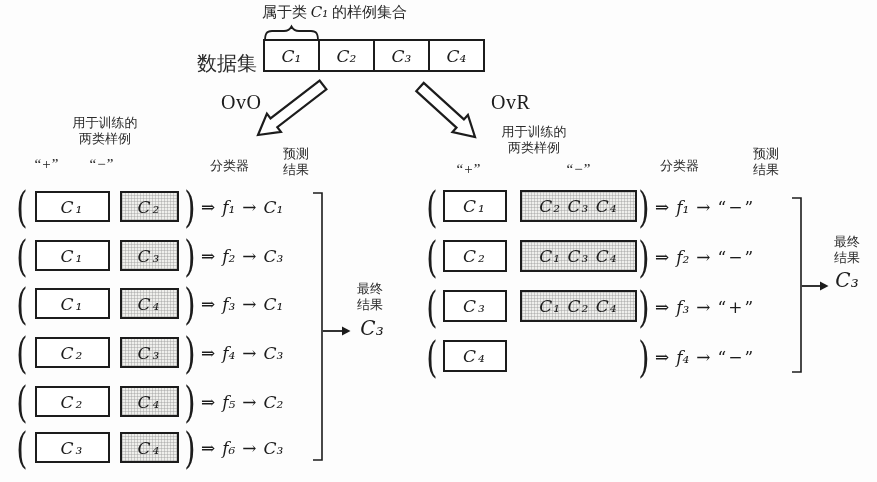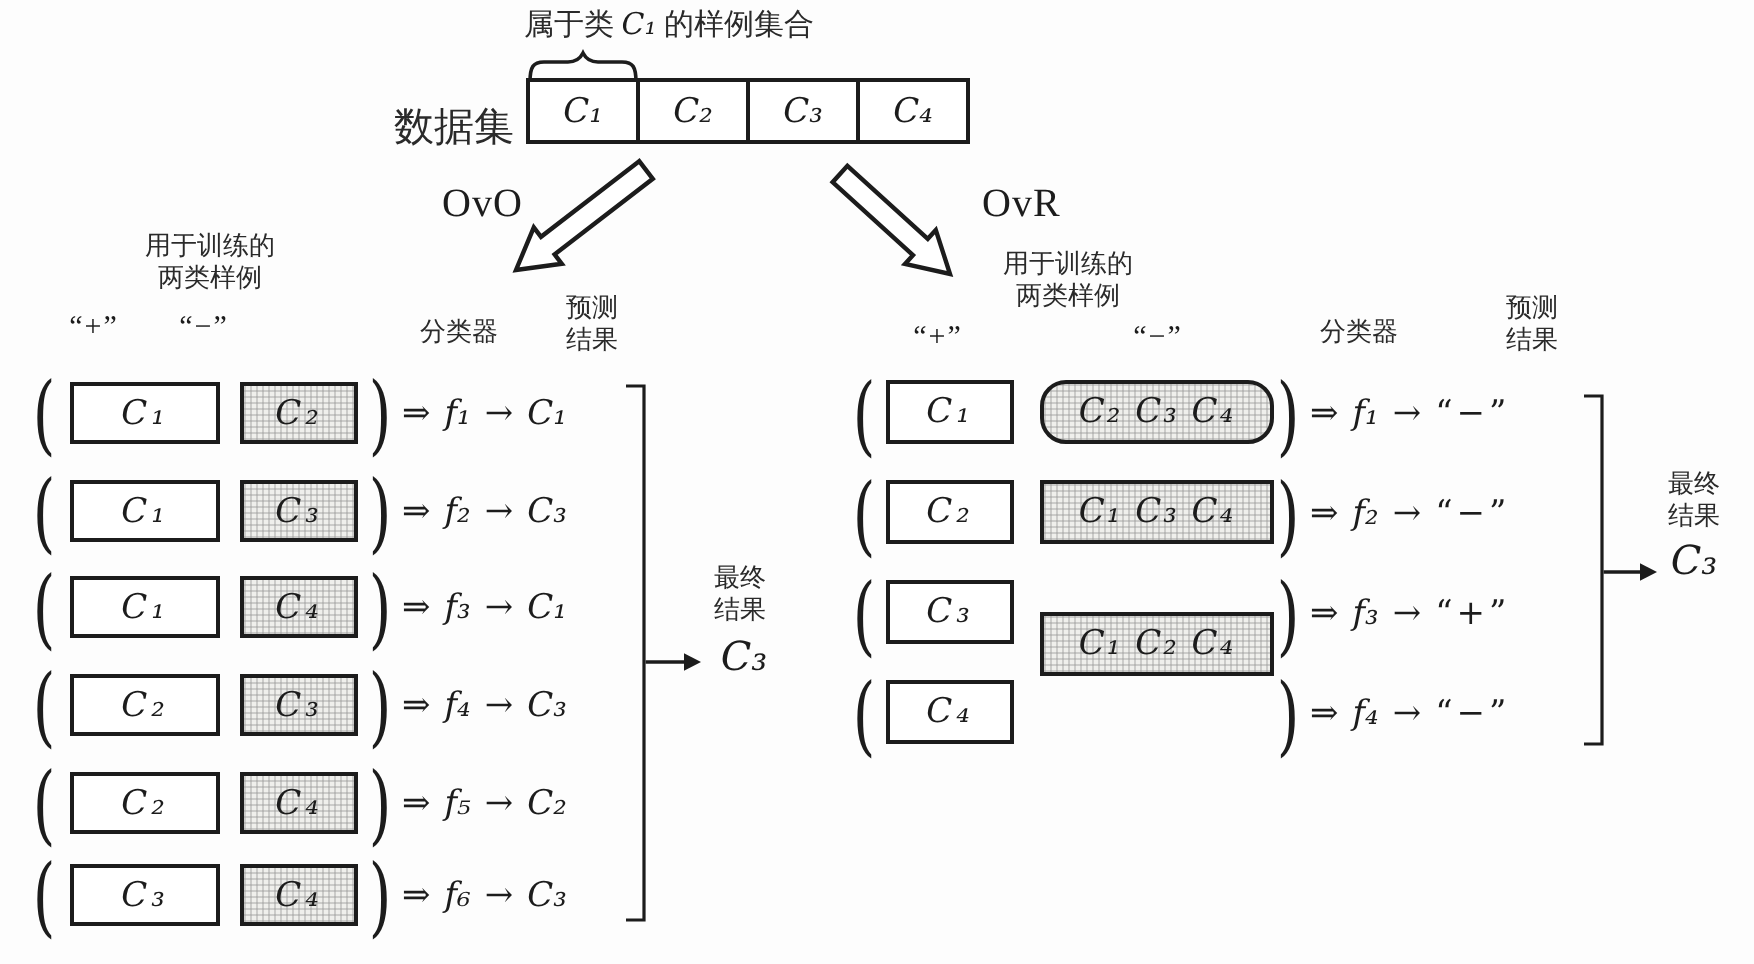--- a/index.html
+++ b/index.html
@@ -180,21 +180,21 @@
 两类样例</div>
   <div class="abs qt" style="left:446px; top:161px; width:46px;">“+”</div>
   <div class="abs qt" style="left:556px; top:161px; width:46px;">“−”</div>
   <div class="abs cjk sm" style="left:660px; top:157px;">分类器</div>
   <div class="abs cjk pre sm" style="left:746px; top:146px; width:40px;">预测
 结果</div>
 
   <div class="row" style="left:0; top:189px; width:800px; height:35px;">
     <span class="paren" style="left:424px;">(</span>
     <div class="box math" style="left:443px; width:60px; height:28px;">C₁</div>
-    <div class="box shaded math" style="left:520px; width:113px; height:28px; letter-spacing:1px;border-radius:13px;">C₂ C₃ C₄</div>
+    <div class="box shaded math" style="left:520px; width:113px; height:28px; letter-spacing:1px;">C₂ C₃ C₄</div>
     <span class="paren" style="left:636px;">)</span>
     <div class="seq" style="left:655px;">
       <span class="sym">⇒</span>
       <span class="math">f₁</span>
       <span class="sym">→</span>
       <span class="sym" style="letter-spacing:2px;">“−”</span>
     </div>
   </div>
   <div class="row" style="left:0; top:239px; width:800px; height:35px;">
     <span class="paren" style="left:424px;">(</span>
@@ -204,21 +204,21 @@
     <div class="seq" style="left:655px;">
       <span class="sym">⇒</span>
       <span class="math">f₂</span>
       <span class="sym">→</span>
       <span class="sym" style="letter-spacing:2px;">“−”</span>
     </div>
   </div>
   <div class="row" style="left:0; top:289px; width:800px; height:35px;">
     <span class="paren" style="left:424px;">(</span>
     <div class="box math" style="left:443px; width:60px; height:28px;">C₃</div>
-    <div class="box shaded math" style="left:520px; width:113px; height:28px; letter-spacing:1px;margin-top:16px;">C₁ C₂ C₄</div>
+    <div class="box shaded math" style="left:520px; width:113px; height:28px; letter-spacing:1px;">C₁ C₂ C₄</div>
     <span class="paren" style="left:636px;">)</span>
     <div class="seq" style="left:655px;">
       <span class="sym">⇒</span>
       <span class="math">f₃</span>
       <span class="sym">→</span>
       <span class="sym" style="letter-spacing:2px;">“+”</span>
     </div>
   </div>
   <div class="row" style="left:0; top:339px; width:800px; height:35px;">
     <span class="paren" style="left:424px;">(</span>

